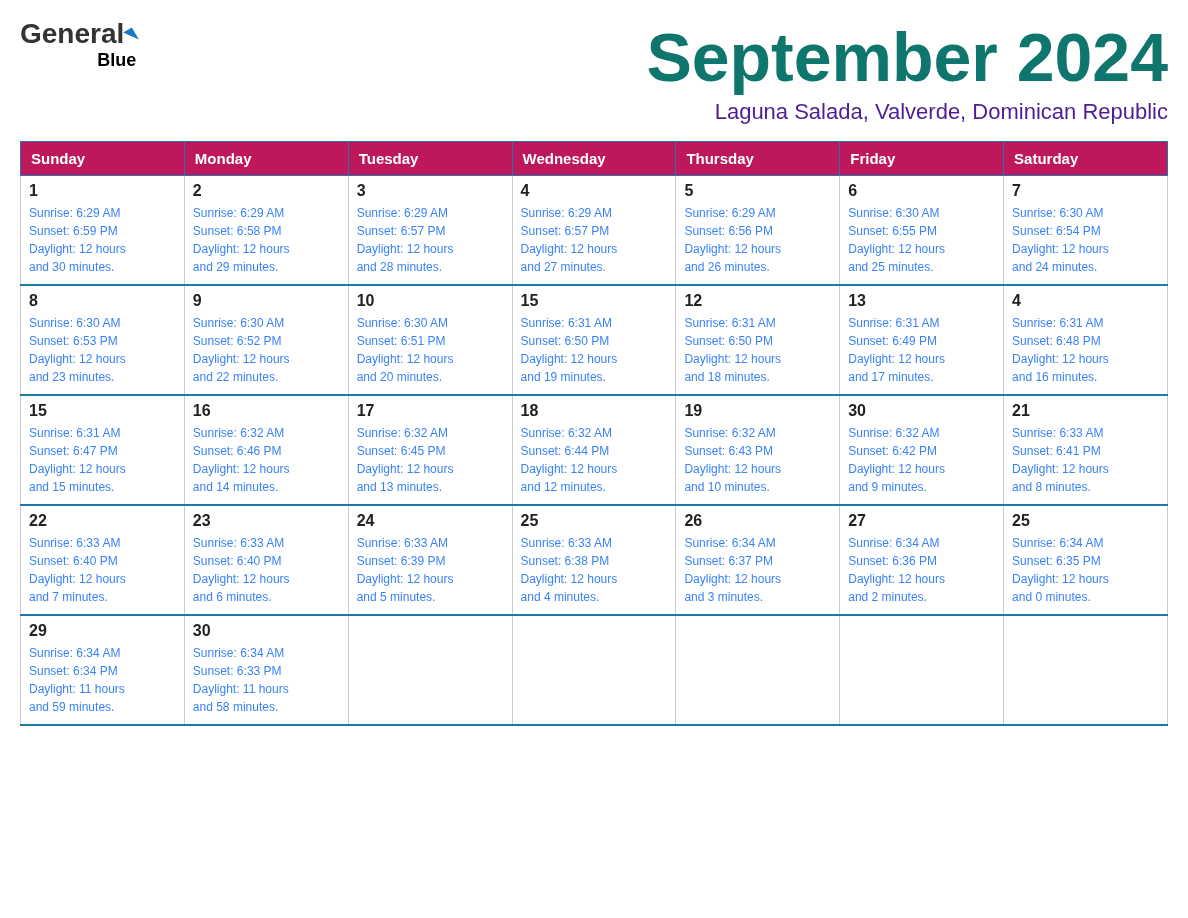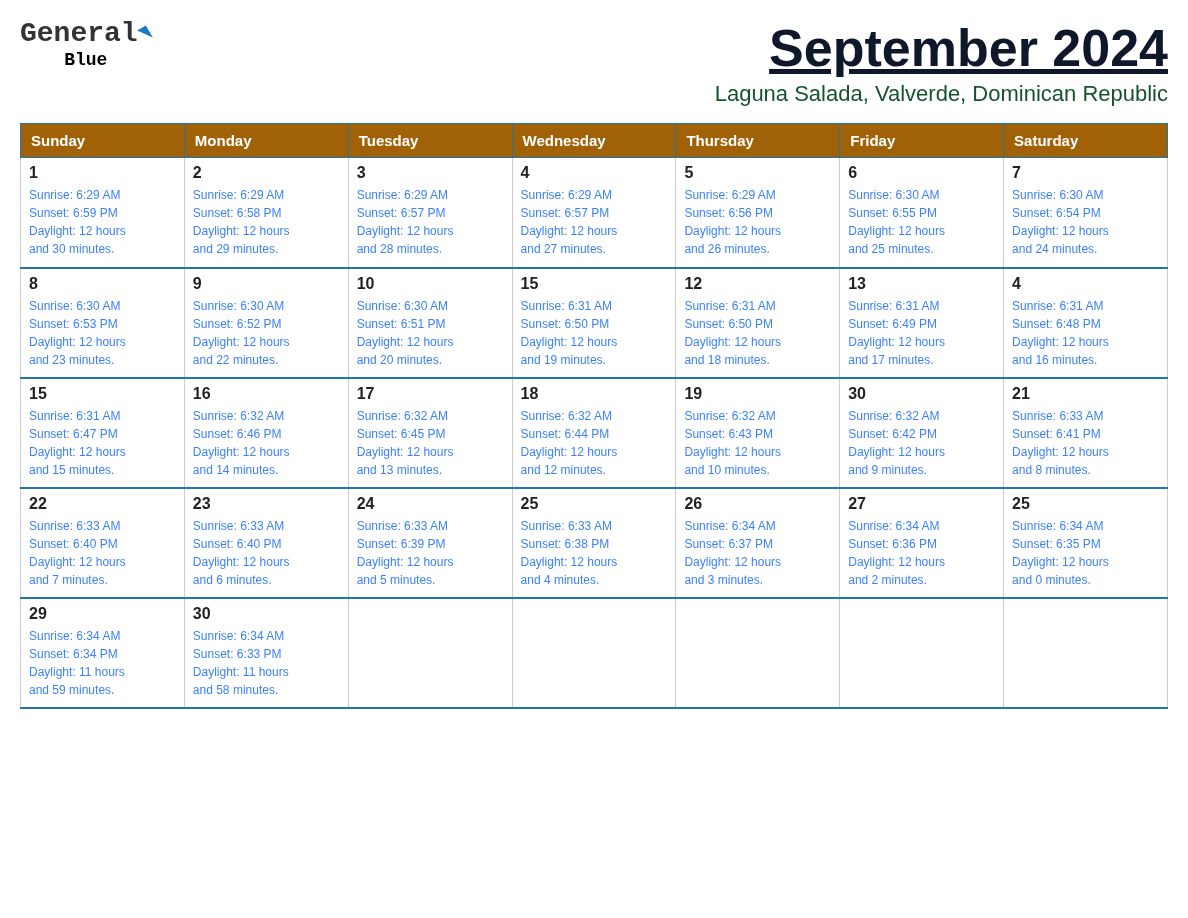--- a/index.html
+++ b/index.html
@@ -12,22 +12,21 @@
     }
     .header-area {
       display: flex;
       justify-content: space-between;
       align-items: flex-start;
       margin-bottom: 16px;
     }
     .logo {
       display: flex;
       flex-direction: column;
-      align-items: center;
-      font-family: Liberation Mono, monospace;
+      align-items: flex-end;
     }
     .logo-text {
       font-size: 28px;
       font-weight: bold;
       color: #333;
       line-height: 1;
     }
     .logo-triangle {
       display: inline-block;
       width: 0;
@@ -43,38 +42,37 @@
       font-size: 18px;
       color: #000000;
       font-weight: bold;
       margin-top: 2px;
       margin-left: 2px;
     }
     .title-area {
       text-align: right;
     }
     .calendar-title {
-      font-size: 52px;
-      font-weight: bold;
-      color: #0f172a;
+      font-size: 68px;
+      font-weight: bold;
+      color: #0f766e;
       line-height: 1.1;
-      text-decoration: underline;
     }
     .calendar-subtitle {
       font-size: 22px;
-      color: #14532d;
+      color: #4c1d95;
       margin-top: 4px;
     }
     table {
       width: 100%;
       border-collapse: collapse;
       table-layout: fixed;
     }
     thead th {
-      background-color: #a16207;
+      background-color: #be185d;
       color: #fff;
       font-size: 15px;
       font-weight: bold;
       padding: 8px 10px;
       text-align: left;
       border: 1px solid #2176ae;
     }
     tbody td {
       border: 1px solid #ccc;
       vertical-align: top;

